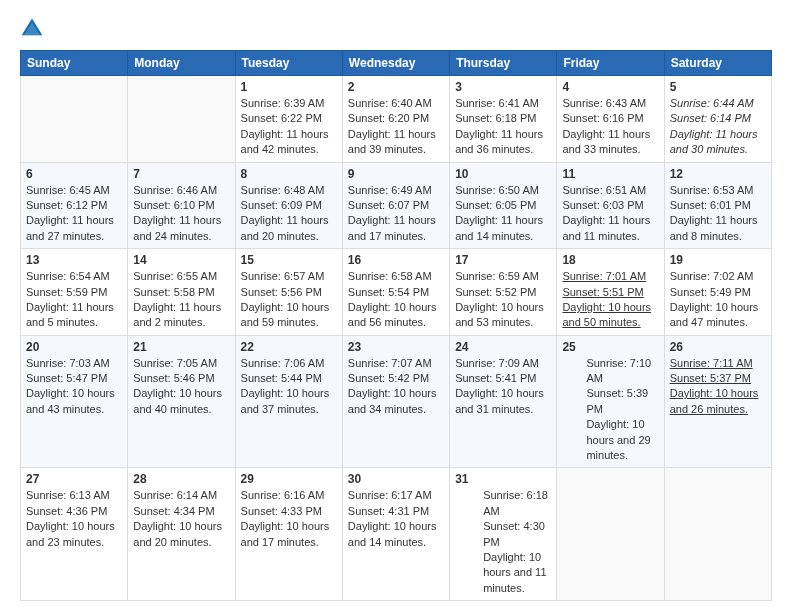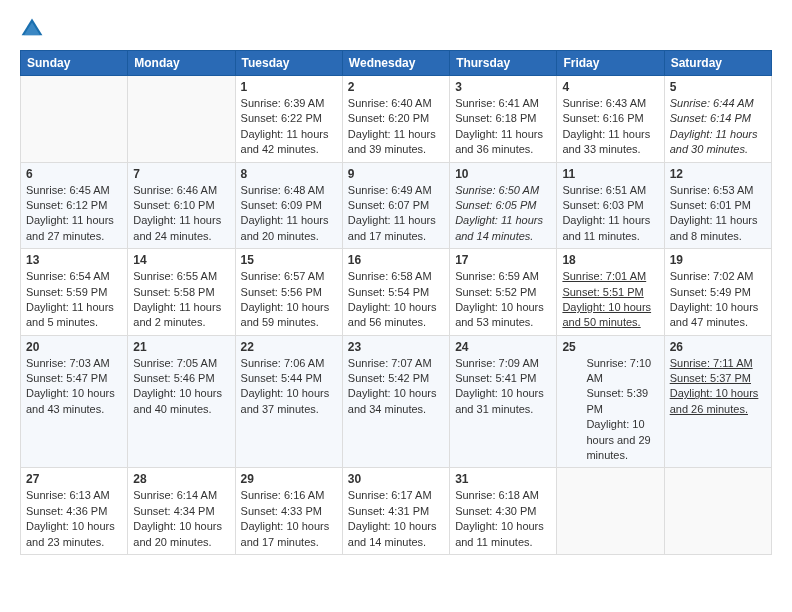--- a/index.html
+++ b/index.html
@@ -186,21 +186,21 @@
 Daylight: 11 hours and 20 minutes.</div>
           </td>
           <td>
             <span class="day-num">9</span>
             <div class="day-info" style="white-space: pre-line;">Sunrise: 6:49 AM
 Sunset: 6:07 PM
 Daylight: 11 hours and 17 minutes.</div>
           </td>
           <td>
             <span class="day-num">10</span>
-            <div class="day-info" style="white-space: pre-line; font-style: italic;">Sunrise: 6:50 AM
+            <div class="day-info" style="white-space: pre-line;">Sunrise: 6:50 AM
 Sunset: 6:05 PM
 Daylight: 11 hours and 14 minutes.</div>
           </td>
           <td>
             <span class="day-num">11</span>
             <div class="day-info" style="white-space: pre-line;">Sunrise: 6:51 AM
 Sunset: 6:03 PM
 Daylight: 11 hours and 11 minutes.</div>
           </td>
           <td>
@@ -318,21 +318,21 @@
 Daylight: 10 hours and 17 minutes.</div>
           </td>
           <td>
             <span class="day-num">30</span>
             <div class="day-info" style="white-space: pre-line;">Sunrise: 6:17 AM
 Sunset: 4:31 PM
 Daylight: 10 hours and 14 minutes.</div>
           </td>
           <td>
             <span class="day-num">31</span>
-            <div class="day-info" style="white-space: pre-line;">Sunrise: 6:18 AM
+            <div class="day-info" style="white-space: pre-line; margin-left: 28px;">Sunrise: 6:18 AM
 Sunset: 4:30 PM
 Daylight: 10 hours and 11 minutes.</div>
           </td>
           <td class="empty"></td>
           <td class="empty"></td>
         </tr>
       </tbody>
   </table>
 </div>
 

